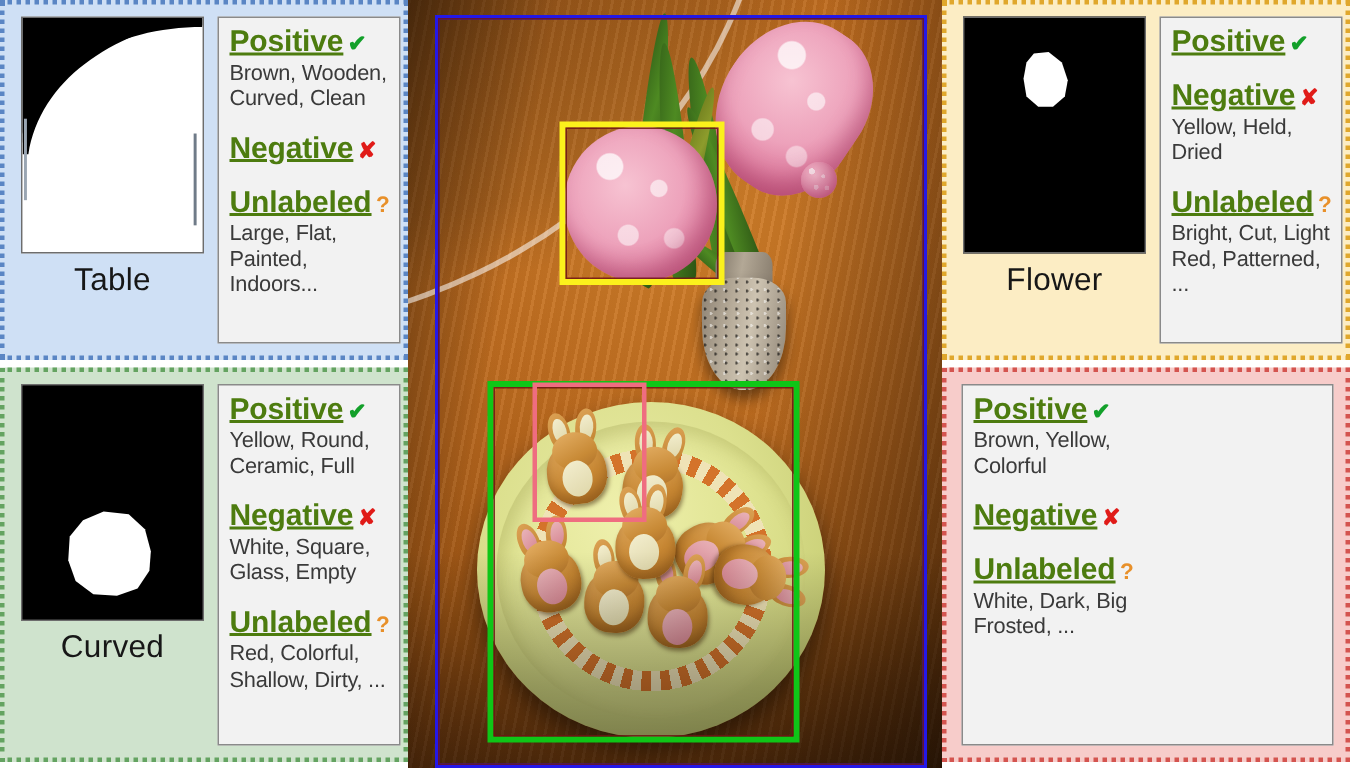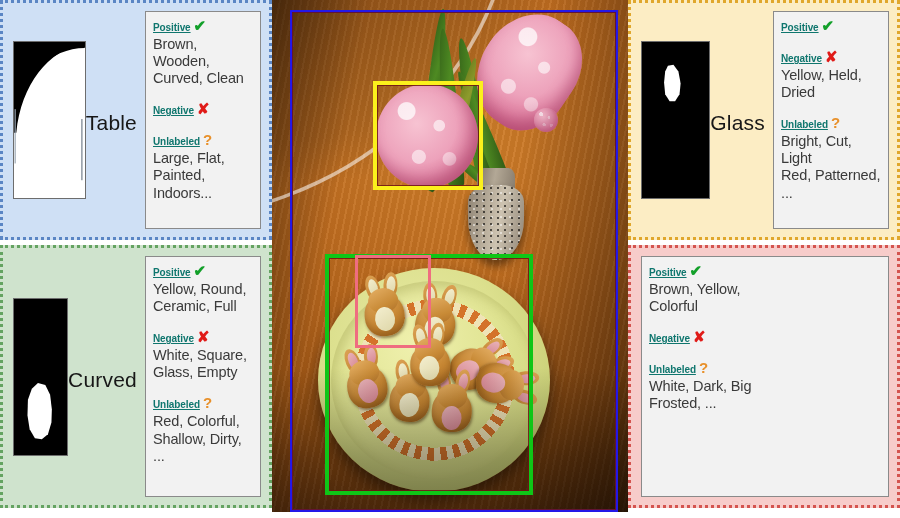--- a/index.html
+++ b/index.html
@@ -20,21 +20,21 @@
     align-items:flex-start;
   }
   .panel-inner{
     box-sizing:border-box;
     width:100%;height:100%;
     display:flex;flex-direction:row;
     padding:8px 8px 8px 10px;
     gap:8px;
   }
   .mask-col{
-    display:flex;flex-direction:row;align-items:center;
+    display:flex;flex-direction:column;align-items:center;
     width:124px;flex:0 0 124px;
   }
   .mask-box{
     width:122px;height:158px;
     background:#000;
     border:1px solid #6d6d6d;
     position:relative;overflow:hidden;
     box-sizing:border-box;
   }
   .mask-box.table-mask{background:#ffffff;}
@@ -47,21 +47,21 @@
   .attr-box{
     flex:1 1 auto;
     background:#f2f2f2;
     border:1px solid #8a8a8a;
     box-sizing:border-box;
     padding:5px 6px 5px 7px;
     height:100%;
   }
   .attr-group{margin-bottom:2px;}
   .attr-head{
-    font-size:10px;font-weight:bold;color:#0f766e;
+    font-size:20px;font-weight:bold;color:#4d7c0f;
     text-decoration:underline;display:inline;
     letter-spacing:-.1px;
   }
   .attr-mark{font-size:15px;font-weight:bold;padding-left:3px;}
   .mark-pos{color:#13a02a;}
   .mark-neg{color:#e01b18;}
   .mark-unk{color:#e8902a;}
   .attr-vals{
     font-size:14.5px;color:#3a3a3a;line-height:1.18;
     margin-top:1px;letter-spacing:-.15px;
@@ -243,21 +243,21 @@
 
   <div class="panel" id="panel-flower">
     <div class="panel-inner">
       <div class="mask-col">
         <div class="mask-box">
           <svg viewBox="0 0 122 158" width="100%" height="100%" preserveAspectRatio="none">
             <rect width="122" height="158" fill="#000"></rect>
             <path d="M47,24 L57,23 L66,30 L70,42 L68,53 L60,60 L50,60 L42,53 L40,41 L42,30 Z" fill="#ffffff"></path>
           </svg>
         </div>
-        <div class="cat-label">Glass</div>
+        <div class="cat-label">Flower</div>
       </div>
       <div class="attr-box">
         <div class="attr-group">
           <span class="attr-head">Positive</span><span class="attr-mark mark-pos">✔</span>
         </div>
         <div class="gap"></div>
         <div class="attr-group">
           <span class="attr-head">Negative</span><span class="attr-mark mark-neg">✘</span>
           <div class="attr-vals">Yellow, Held,<br>Dried</div>
         </div>

